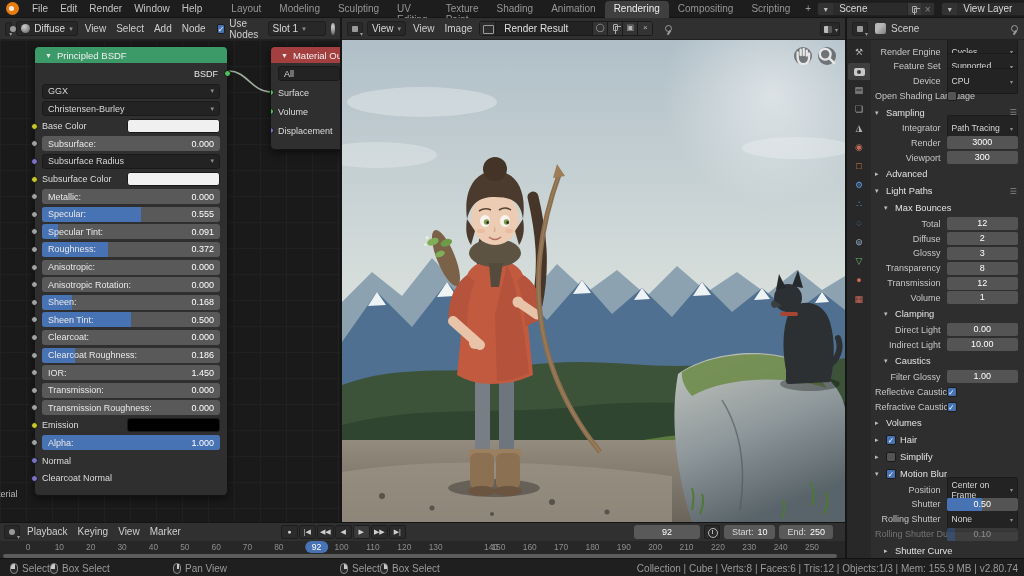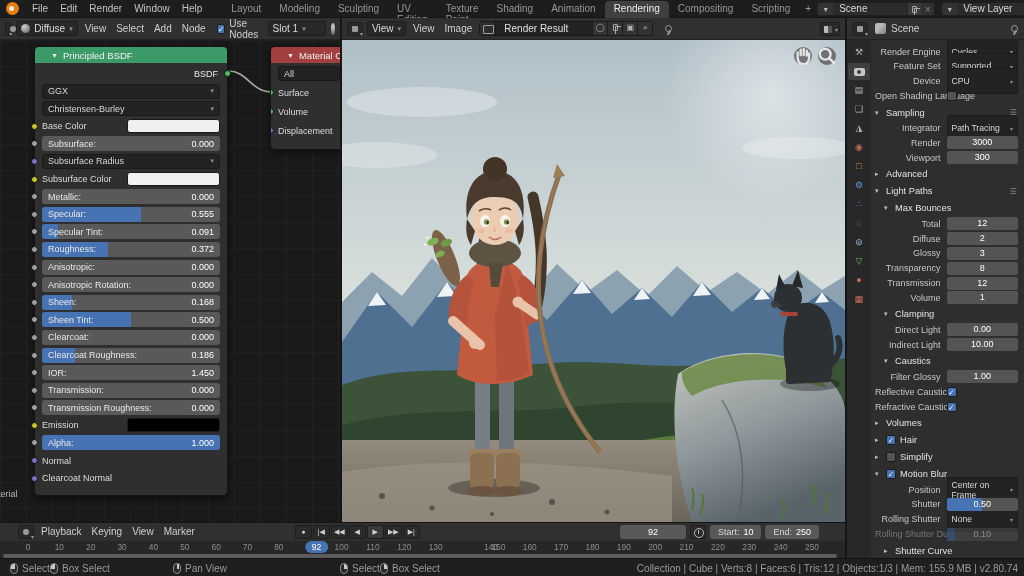--- a/index.html
+++ b/index.html
@@ -43,21 +43,21 @@
   
   .node-editor { width:342px; display:flex; flex-direction:column; border-right:2px solid #161616; }
   .node-canvas { position:relative; flex:1; background:
      linear-gradient(#212121 1px, transparent 1px) 0 0 / 26px 26px,
      linear-gradient(90deg,#212121 1px, transparent 1px) 0 0 / 26px 26px, #1a1a1a; overflow:hidden; }
   .use-nodes { display:flex; align-items:center; gap:4px; margin-left:4px; }
   .chk { width:10px; height:10px; border-radius:2px; background:#545454; border:1px solid #1c1c1c; color:#fff; font-size:8px; line-height:9px; text-align:center; }
   .chk.on { background:#4772b3; }
 
   .bnode { position:absolute; border-radius:5px; background:rgba(48,48,48,.96); border:1px solid #141414; box-shadow:0 3px 8px rgba(0,0,0,.5); }
-  .bnode-hdr { height:16px; border-radius:4px 4px 0 0; display:flex; align-items:center; padding:0 16px; gap:5px; color:#f0f0f0; font-size:9.5px; }
+  .bnode-hdr { height:16px; border-radius:4px 4px 0 0; display:flex; align-items:center; padding:0 10px; gap:5px; color:#f0f0f0; font-size:9.5px; }
   .bnode-hdr .tri { font-size:7px; color:#e8e8e8; }
   .hdr-green { background:#3c9a68; }
   .hdr-red { background:#a33f3f; }
   .bnode-body { padding:3px 7px 7px; }
   .nrow { position:relative; height:15px; margin-bottom:2.6px; display:flex; align-items:center; font-size:9px; color:#dedede; }
   .nrow .socket { position:absolute; width:7px; height:7px; border-radius:50%; border:1px solid #101010; left:-11px; top:4px; }
   .socket.yellow { background:#c7c729; } .socket.gray { background:#a1a1a1; }
   .socket.purple { background:#7a72c7; } .socket.green { background:#4fbf5f; }
   .socket.right { left:auto; right:-11px; }
   .nfield { position:relative; flex:1; height:15px; background:#595959; border-radius:3px; overflow:hidden; display:flex; align-items:center; }
@@ -114,21 +114,21 @@
   .phead { display:flex; align-items:center; height:14px; margin:3px 0 2px; color:#e2e2e2; font-size:9.3px; gap:4px; }
   .phead .tri { font-size:7px; color:#bdbdbd; width:7px; }
   .phead.sub { padding-left:9px; }
   .phead .picons { margin-left:auto; color:#8a8a8a; font-size:8px; letter-spacing:1px; }
   .prow.disabled { opacity:.45; }
   .pcheck { width:10px; height:10px; border-radius:2px; background:#545454; border:1px solid #1b1b1b; color:#fff; font-size:7.5px; line-height:9px; text-align:center; }
   .pcheck.on { background:#4772b3; }
 
   
   .timeline { height:36px; display:flex; flex-direction:column; border-top:1px solid #141414; }
-  .tl-hdr { height:18px; background:#303030; display:flex; align-items:center; padding:0 18px; }
+  .tl-hdr { height:18px; background:#303030; display:flex; align-items:center; padding:0 4px; }
   .tl-menus { display:flex; }
   .play-group { display:flex; gap:1px; margin-left:95px; }
   .pbtn { min-width:17px; height:14px; background:#2b2b2b; border:1px solid #1d1d1d; color:#cfcfcf; font-size:7px; line-height:12px; text-align:center; border-radius:2px; padding:0 2px; }
   .pbtn.play { background:#3a3a3a; }
   .frame-fields { margin-left:auto; display:flex; gap:4px; margin-right:8px; align-items:center; }
   .ffield { height:14px; background:#595959; border-radius:3px; color:#fff; display:flex; align-items:center; justify-content:center; gap:4px; padding:0 8px; font-size:9px; }
   .ffield .flab { color:#d9d9d9; }
   .clockbtn { width:16px; height:14px; background:#2b2b2b; border:1px solid #1d1d1d; border-radius:2px; position:relative; }
   .clockbtn:before { content:""; position:absolute; left:3px; top:2px; width:8px; height:8px; border:1px solid #b5b5b5; border-radius:50%; }
   .clockbtn:after { content:""; position:absolute; left:7px; top:4px; width:1px; height:4px; background:#b5b5b5; }

